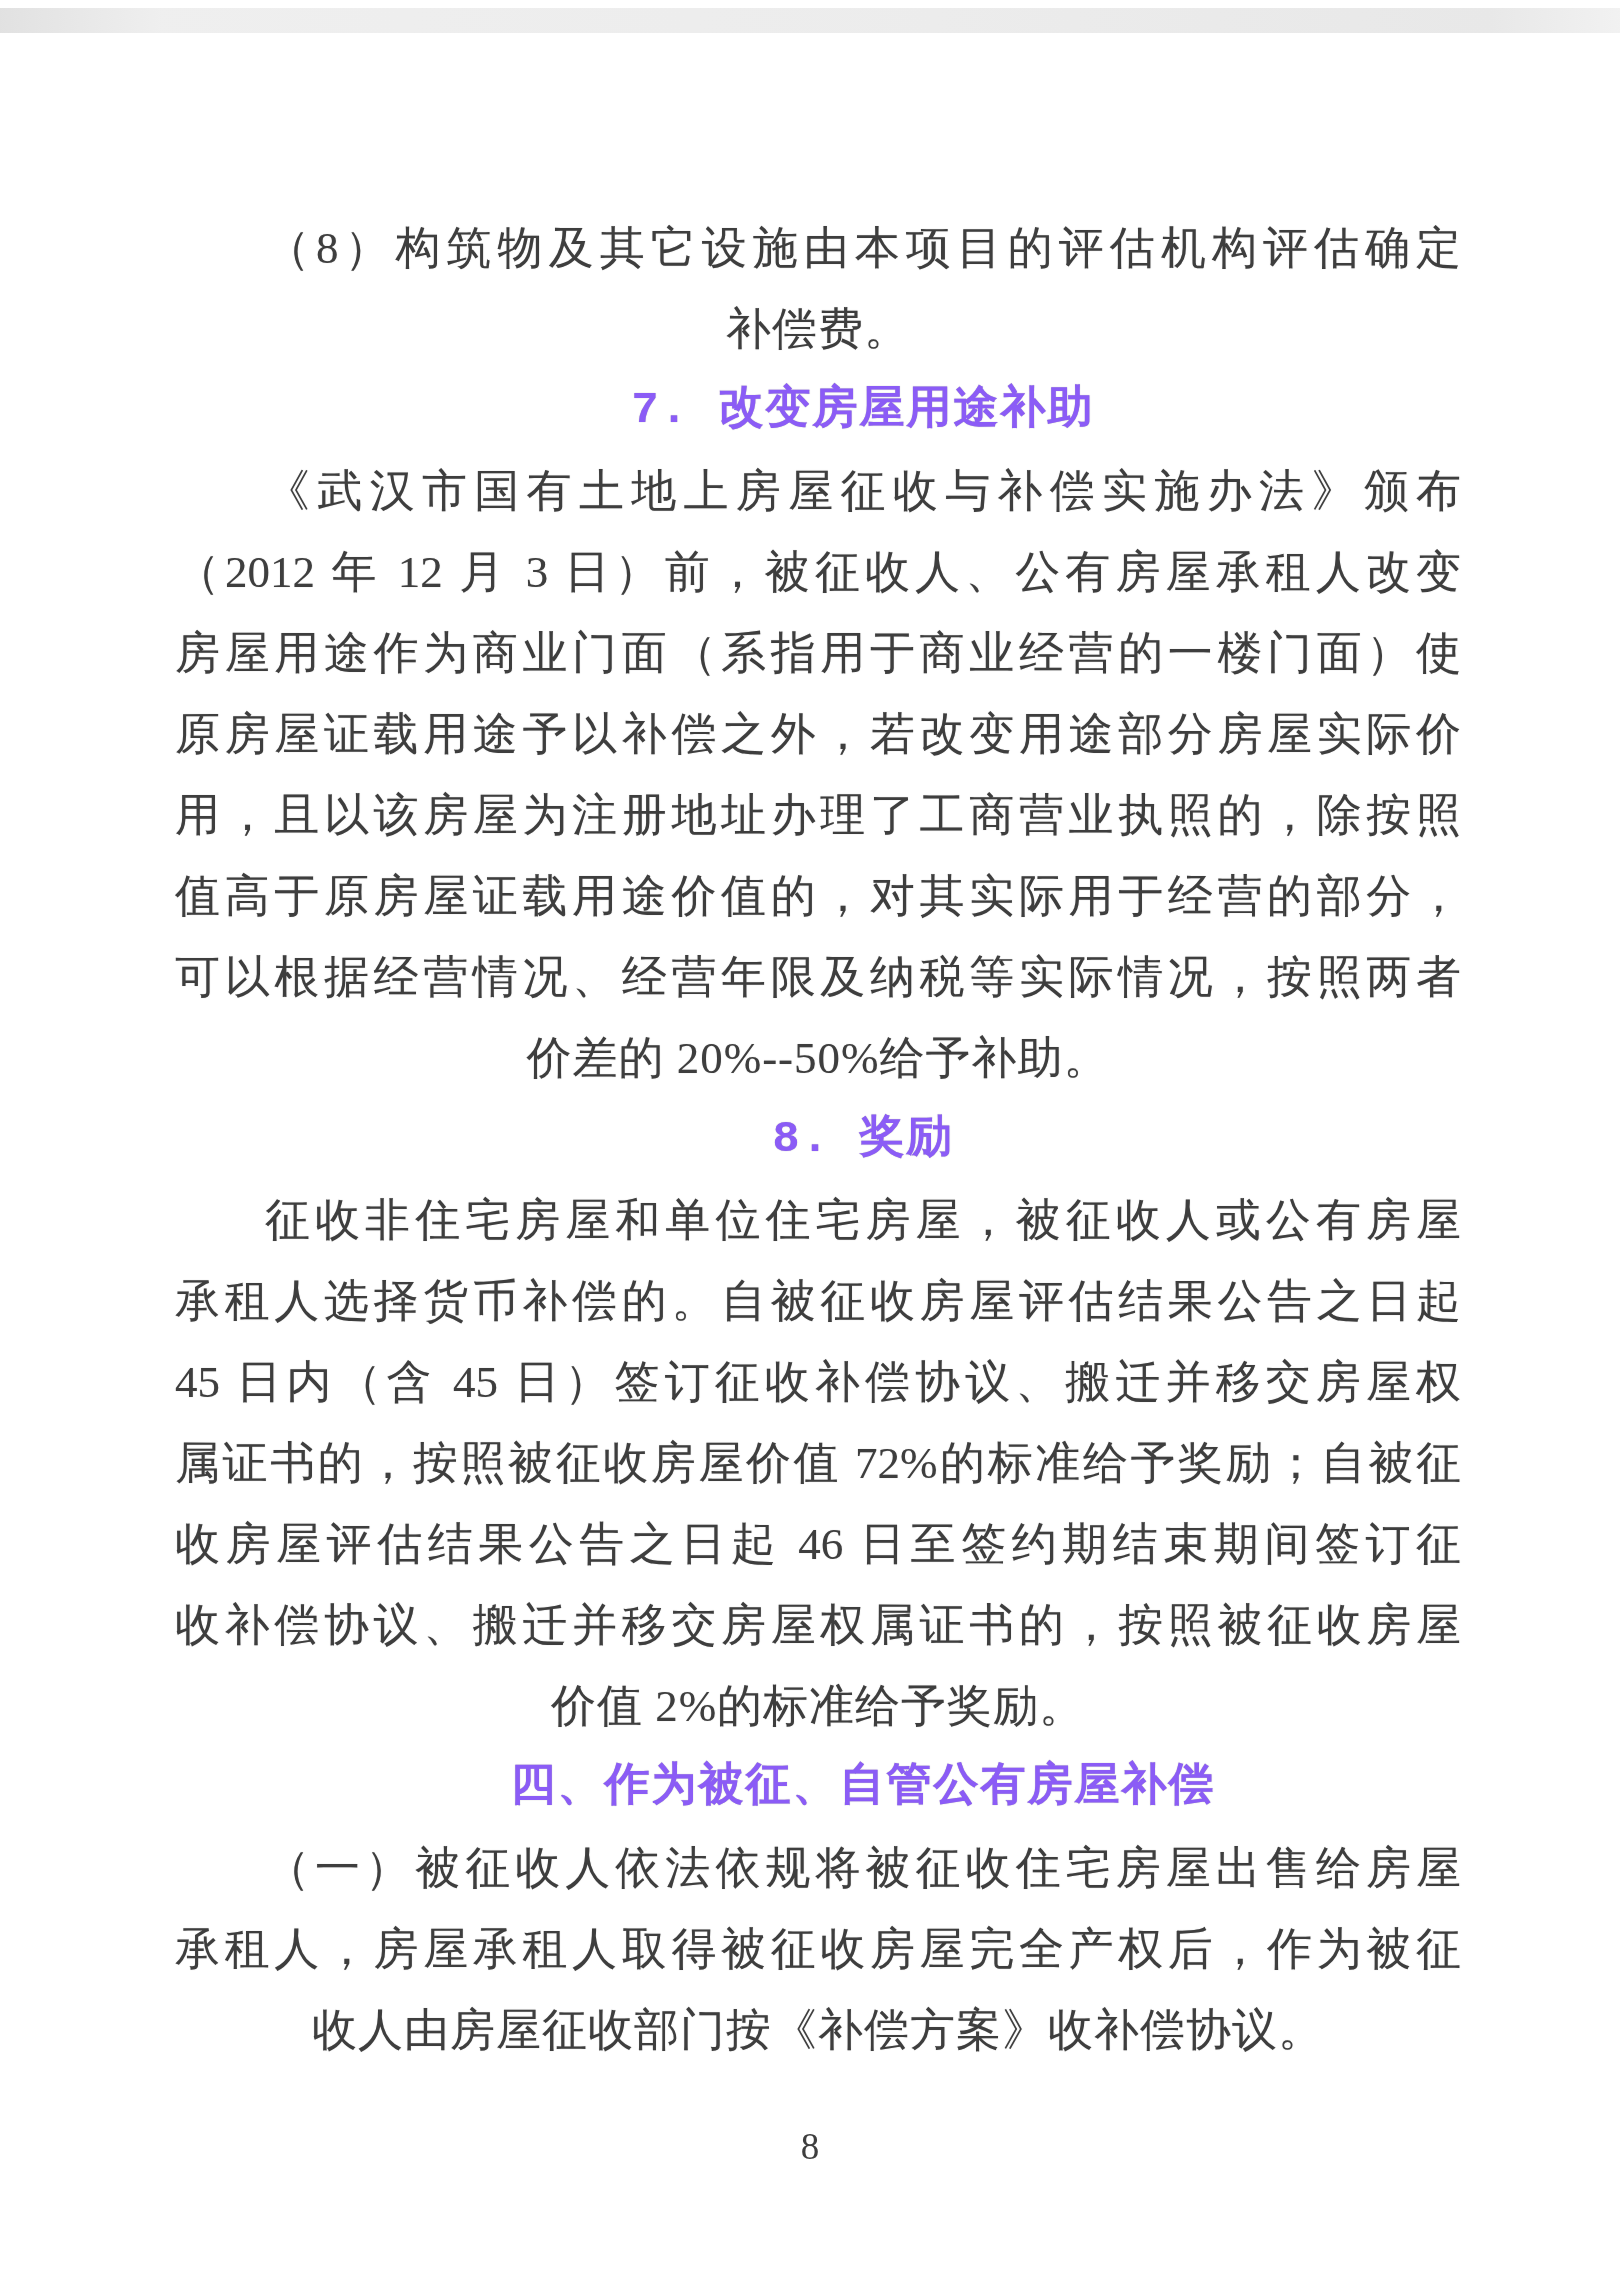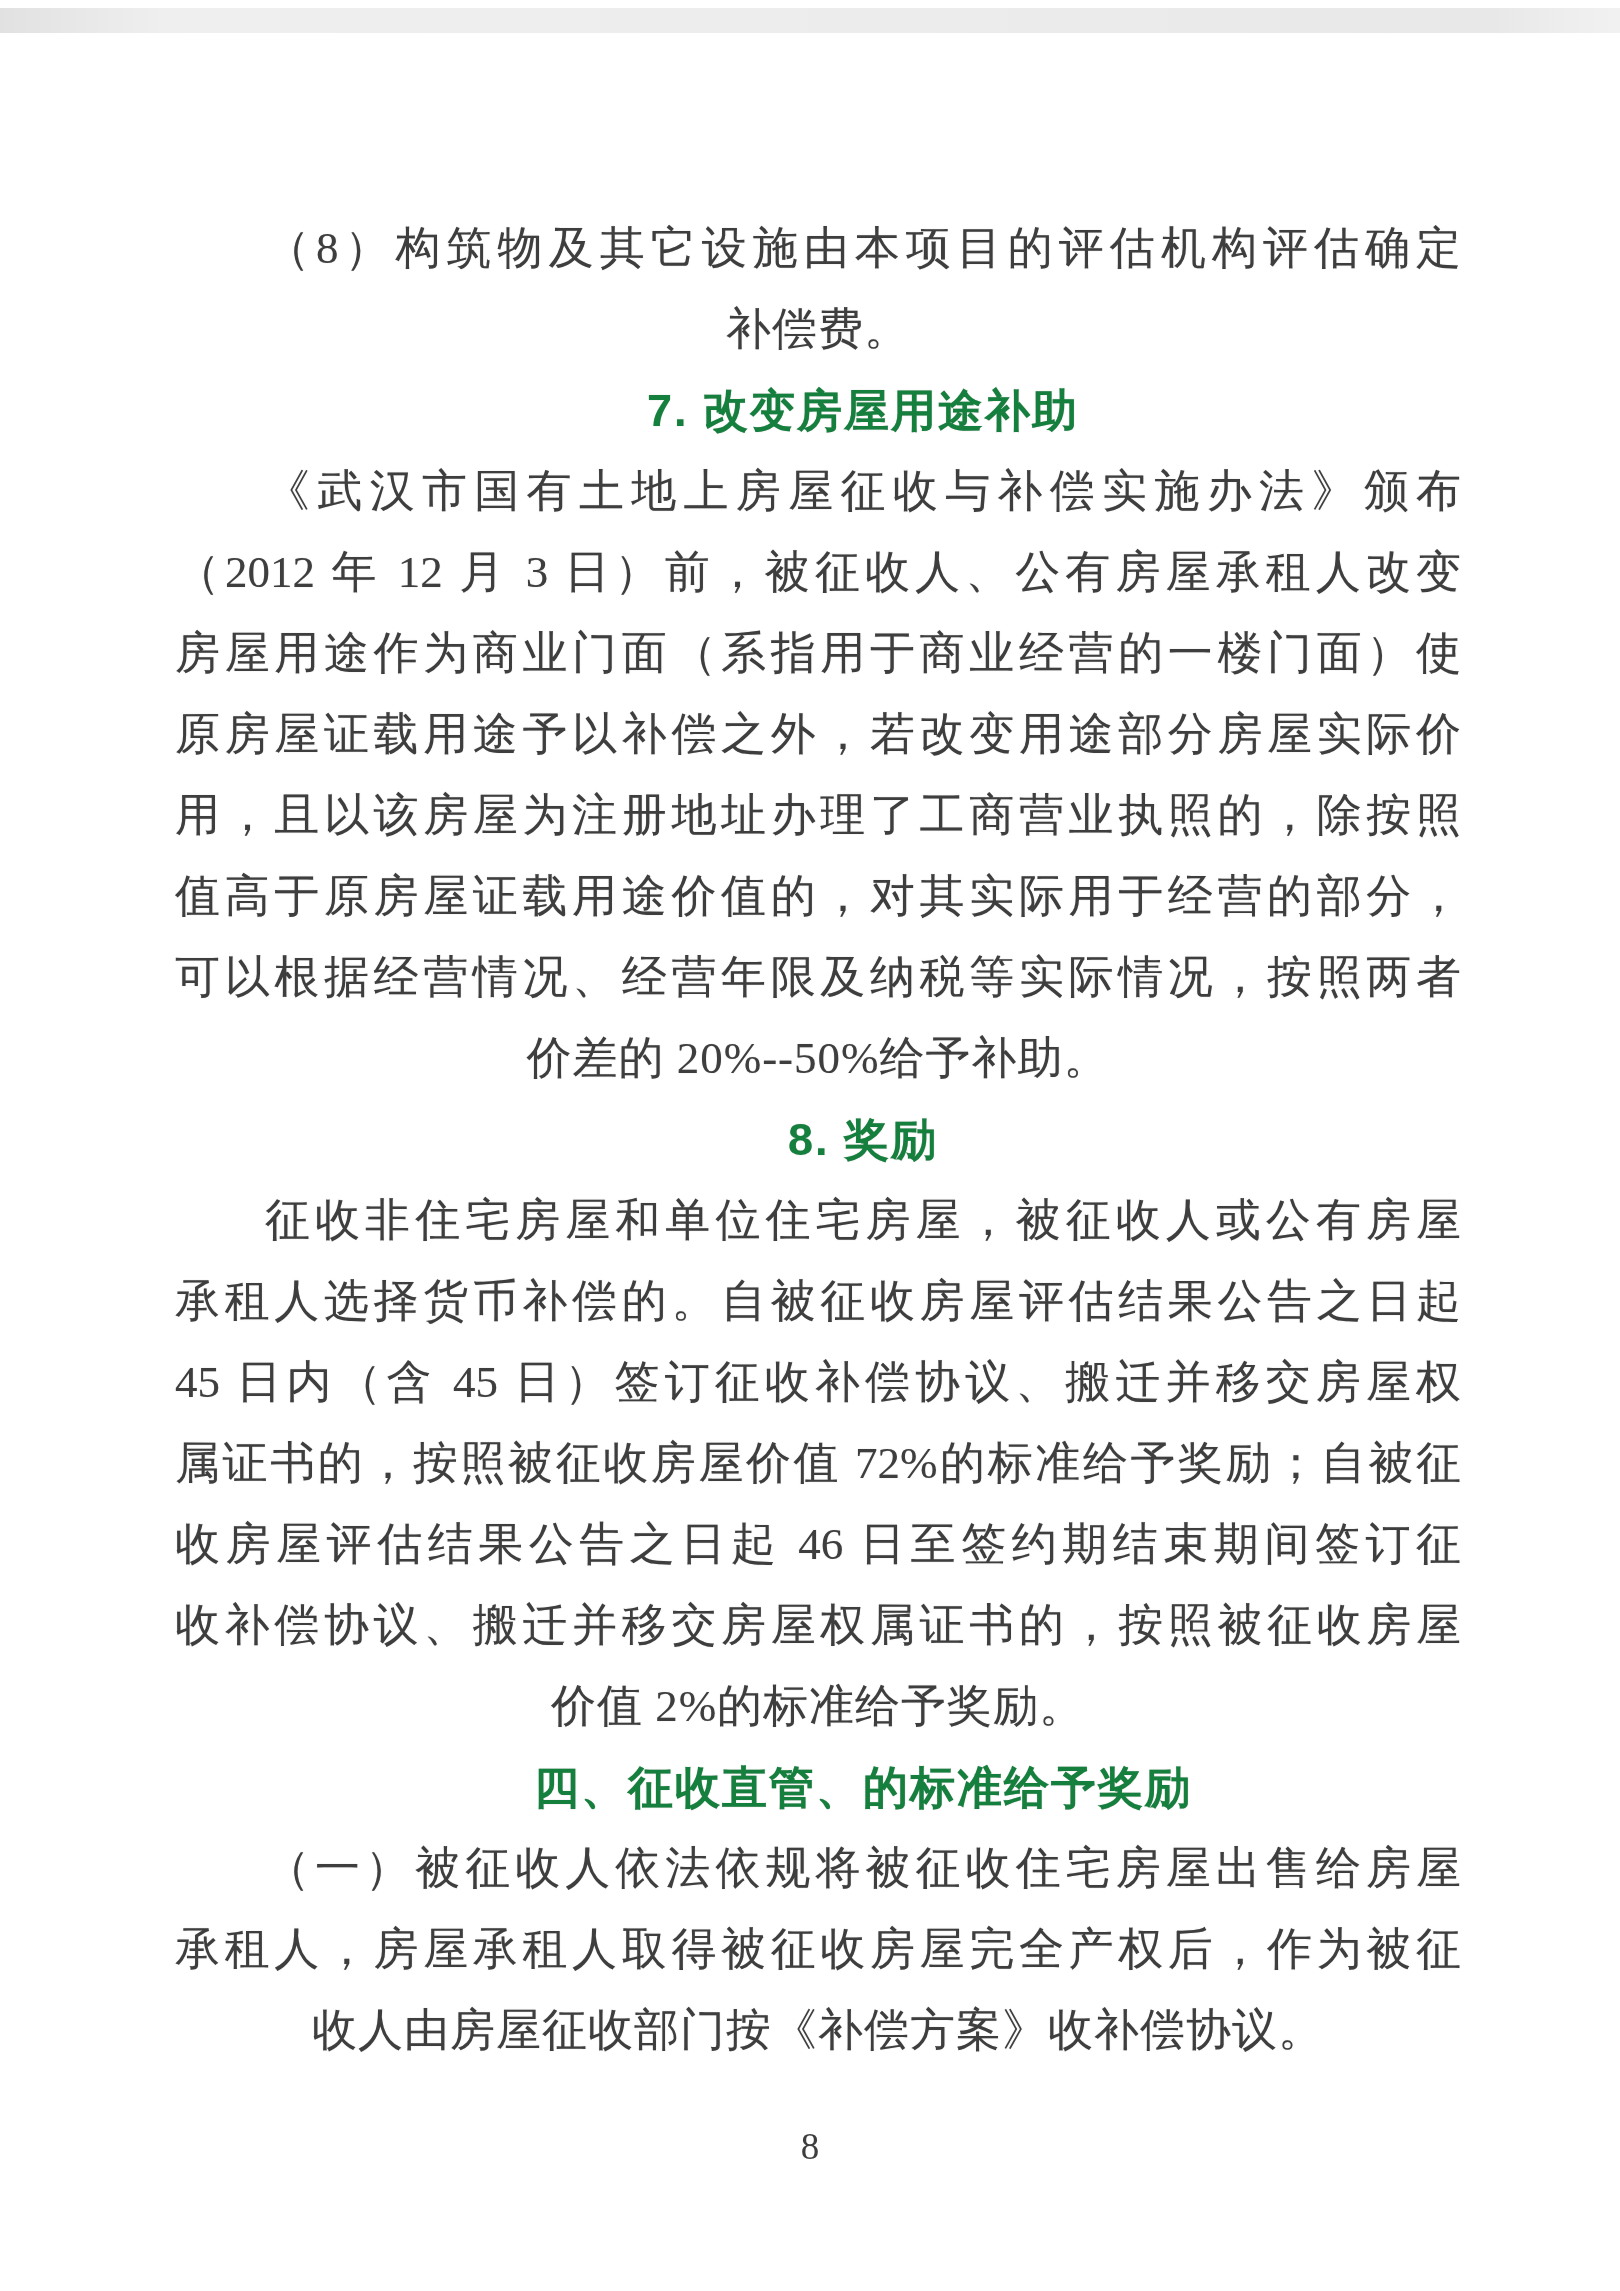--- a/index.html
+++ b/index.html
@@ -42,23 +42,23 @@
   .fill {
     white-space: normal;
     text-align: justify;
     text-align-last: justify;
     letter-spacing: 0;
   }
   .indent {
     padding-left: 90px;
   }
   .heading {
-    font-family: Liberation Sans, sans-serif;
+    font-family: Liberation Mono, monospace;
     font-weight: 700;
-    color: #15803d;
+    color: #8b5cf6;
     letter-spacing: 2px;
     text-shadow: 0 0 1px rgba(48,48,48,0.4);
   }
   .page-number {
     position: absolute;
     top: 2117px;
     left: 167px;
     width: 1286px;
     text-align: center;
     font-size: 37px;
@@ -96,21 +96,21 @@
   <div>
     <div class="line indent fill">征收非住宅房屋和单位住宅房屋，被征收人或公有房屋</div>
     <div class="line fill">承租人选择货币补偿的。自被征收房屋评估结果公告之日起</div>
     <div class="line fill">45 日内（含 45 日）签订征收补偿协议、搬迁并移交房屋权</div>
     <div class="line fill">属证书的，按照被征收房屋价值 72%的标准给予奖励；自被征</div>
     <div class="line fill">收房屋评估结果公告之日起 46 日至签约期结束期间签订征</div>
     <div class="line fill">收补偿协议、搬迁并移交房屋权属证书的，按照被征收房屋</div>
     <div class="line">价值 2%的标准给予奖励。</div>
   </div>
 
-  <div class="line heading indent">四、征收直管、的标准给予奖励</div>
+  <div class="line heading indent">四、作为被征、自管公有房屋补偿</div>
 
   <div>
     <div class="line indent fill">（一）被征收人依法依规将被征收住宅房屋出售给房屋</div>
     <div class="line fill">承租人，房屋承租人取得被征收房屋完全产权后，作为被征</div>
     <div class="line">收人由房屋征收部门按《补偿方案》收补偿协议。</div>
   </div>
 
 </div>
 
 <div class="page-number">8</div>

